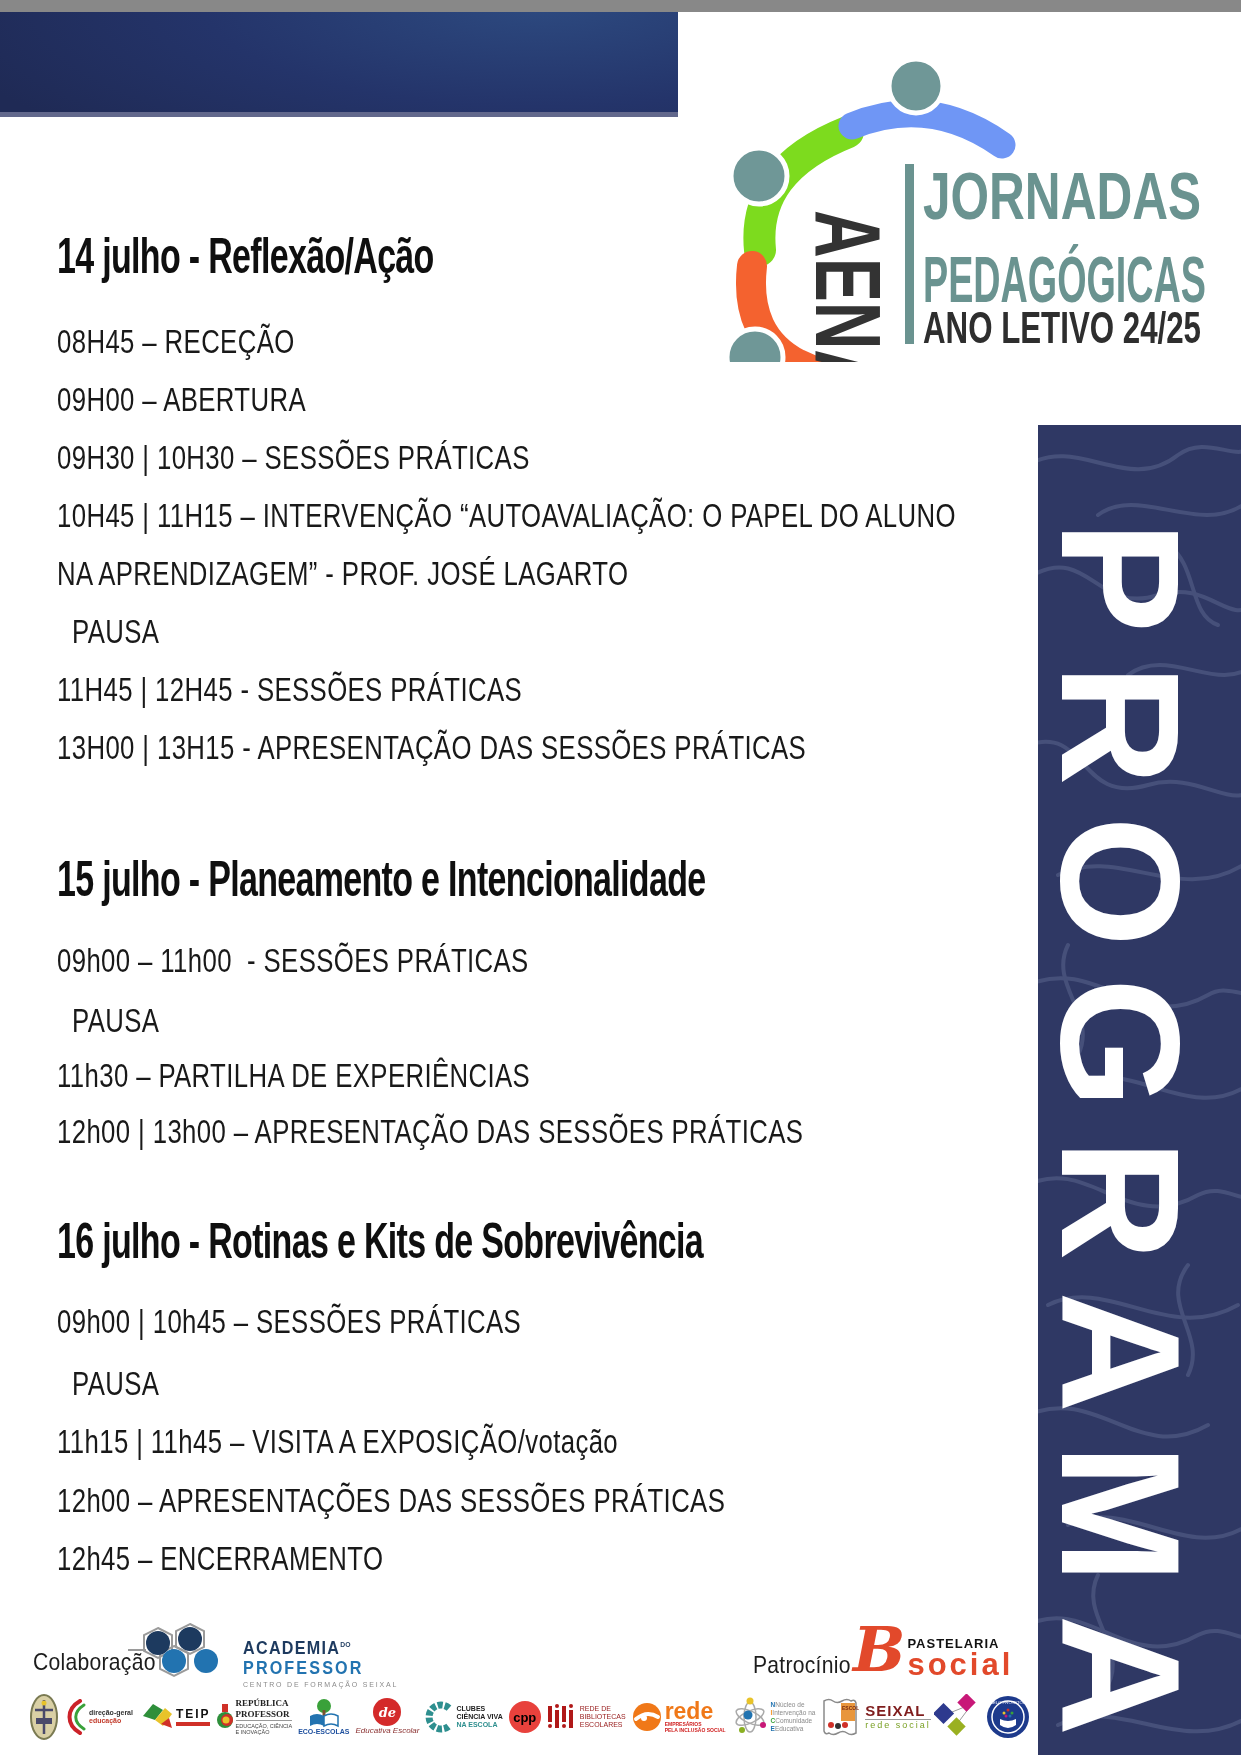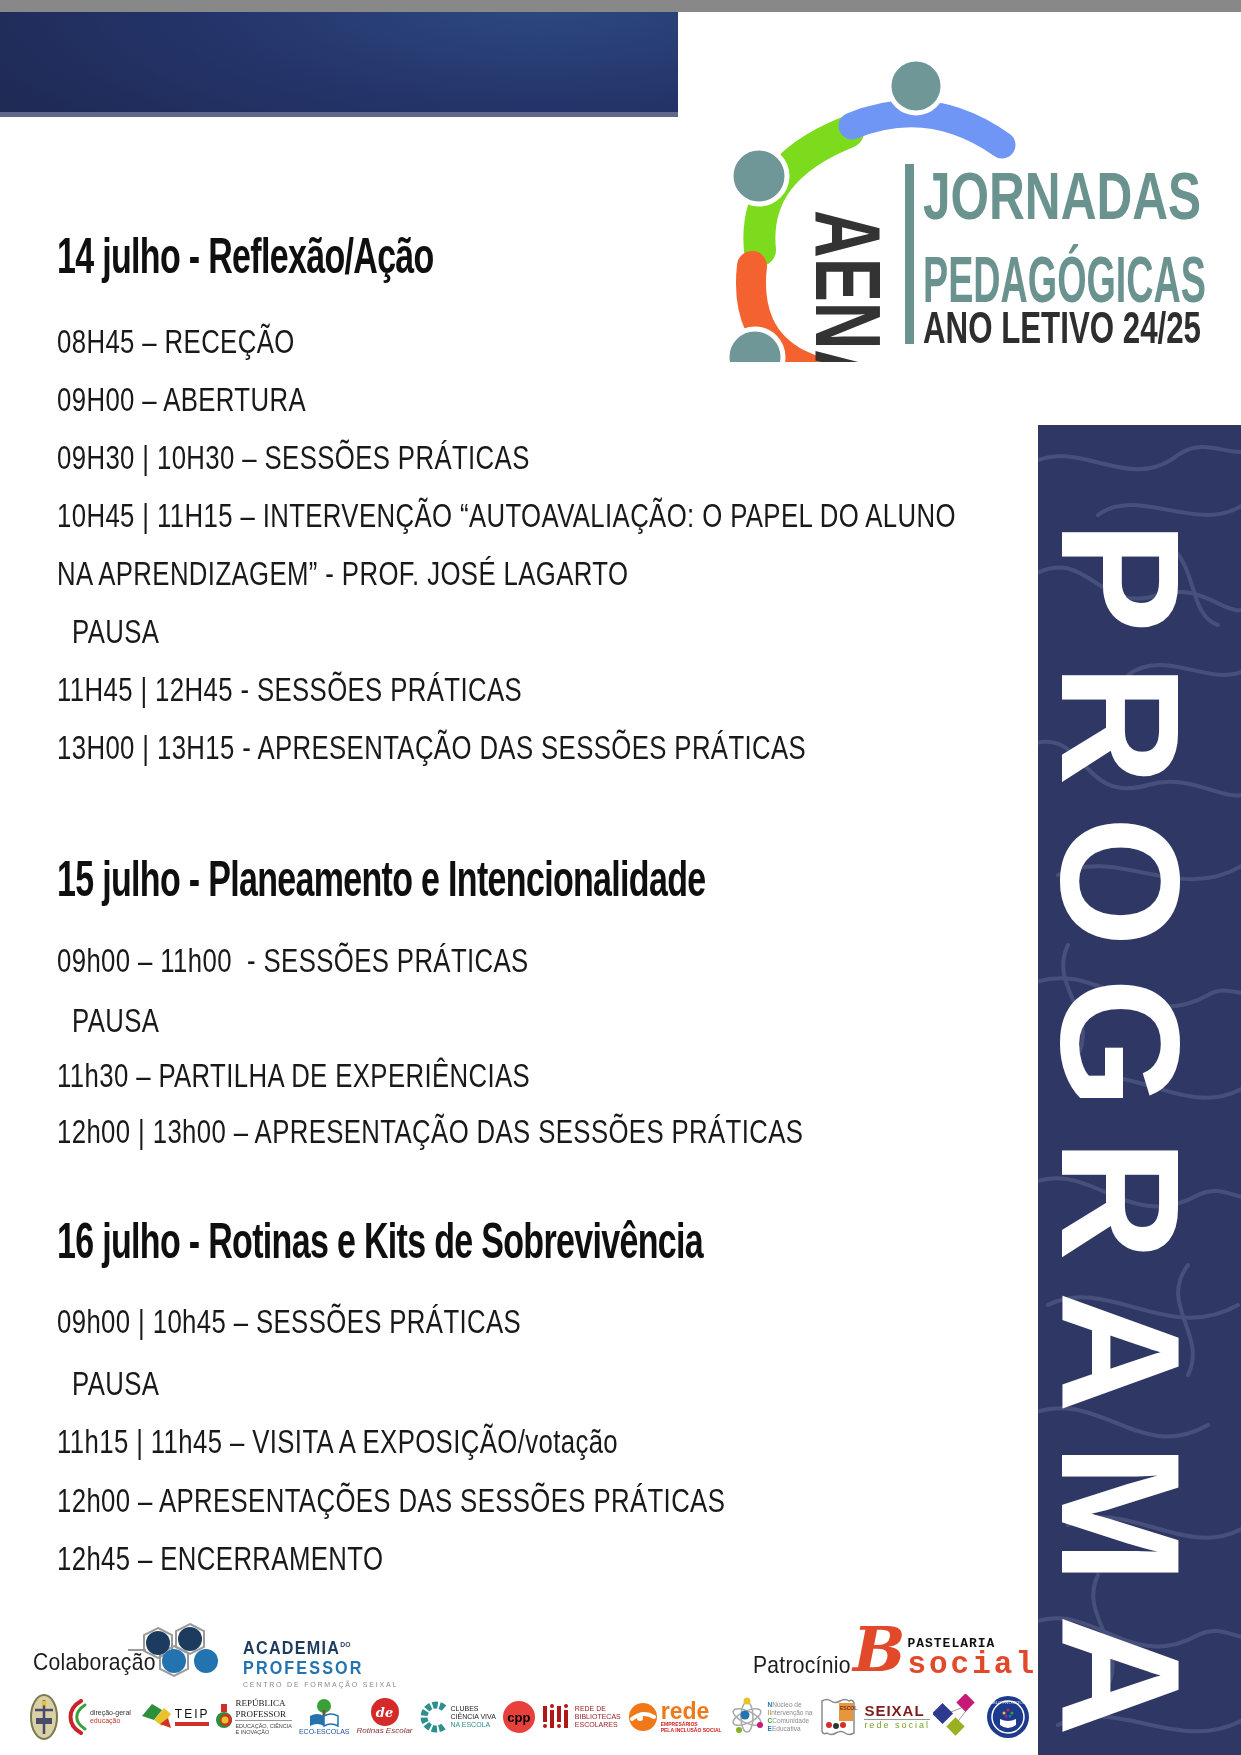--- a/index.html
+++ b/index.html
@@ -40,31 +40,31 @@
   .collab-label{left:33px;top:1636px;}
   .sponsor-label{left:753px;top:1639px;}
   .hex-logo{position:absolute;left:128px;top:1608px;}
   .academia{position:absolute;left:243px;top:1626px;line-height:1.05;}
   .academia .l1{font-size:19px;font-weight:700;color:#1d3a5f;letter-spacing:1.5px;transform:scaleX(.85);transform-origin:0 0;white-space:nowrap;}
   .academia .l1 sup{font-size:8px;letter-spacing:0;}
   .academia .l2{font-size:19px;font-weight:700;color:#2273b0;letter-spacing:2.5px;transform:scaleX(.85);transform-origin:0 0;}
   .academia .l3{font-size:7px;color:#8a8a8a;letter-spacing:1.8px;margin-top:3px;white-space:nowrap;}
   .bolero{position:absolute;left:853px;top:1610px;display:flex;align-items:flex-start;}
   .bolero .bigB{font-size:62px;line-height:.9;font-weight:700;color:#e2492b;font-style:italic;font-family:"DejaVu Serif",serif;}
-  .bolero .col{margin-left:2px;margin-top:12px;font-family:Liberation Mono, monospace;}
+  .bolero .col{margin-left:2px;margin-top:12px;}
   .bolero .past{font-size:13px;font-weight:700;color:#111;letter-spacing:1px;white-space:nowrap;}
   .bolero .olero{font-size:31px;font-weight:800;color:#e2492b;letter-spacing:3px;line-height:.85;}
   
   .partners{
     position:absolute;left:30px;top:1674px;width:1000px;height:62px;
     display:flex;align-items:center;justify-content:space-between;
   }
   .partner{display:flex;align-items:center;gap:3px;flex:0 0 auto;}
   .plab{font-size:7px;line-height:1.15;color:#555;white-space:nowrap;}
-  .plab.bold{font-weight:400;}
+  .plab.bold{font-weight:700;}
   .pcol{display:flex;flex-direction:column;}
   .cpp-circle{width:32px;height:32px;border-radius:50%;background:#e8413c;color:#000000;
     display:flex;align-items:center;justify-content:center;font-size:13px;font-weight:700;}
   .epis-word{font-size:23px;font-weight:800;color:#f07818;line-height:.9;}
   .epis-sub{font-size:5px;color:#d02020;font-weight:700;line-height:1.2;}
   .seixal-name{font-size:15px;font-weight:800;color:#7f1d1d;letter-spacing:1px;line-height:1;}
   .seixal-rs{font-size:9px;color:#7aa024;letter-spacing:2px;line-height:1.2;border-top:1px solid #999;margin-top:1px;}
   .nice-line{font-size:6.5px;color:#8a8a8a;line-height:1.25;white-space:nowrap;}
   .nice-line b{font-weight:700;}
 </style>
@@ -232,21 +232,21 @@
           <path d="M3,18 Q10,14 17,18 L17,28 Q10,24 3,28 Z" fill="#2273b0"></path>
           <path d="M31,18 Q24,14 17,18 L17,28 Q24,24 31,28 Z" fill="#ffffff" stroke="#2273b0" stroke-width="1.5"></path>
         </svg>
         <span class="plab bold" style="color:#1d4f9e">ECO-ESCOLAS</span>
       </span>
     </div>
 
     <div class="partner">
       <span class="pcol" style="align-items:center">
         <span style="width:28px;height:28px;border-radius:50%;background:#d42a2a;color:#fff;display:flex;align-items:center;justify-content:center;font-style:italic;font-weight:700;font-size:13px;font-family:'DejaVu Serif',serif">de</span>
-        <span class="plab" style="font-size:8px;color:#8a3030;font-style:italic">Rotinas Escolar</span>
+        <span class="plab" style="font-size:8px;color:#8a3030;font-style:italic">Educativa Escolar</span>
       </span>
     </div>
 
     <div class="partner">
       <svg width="28" height="32" viewBox="0 0 28 32">
         <path d="M24,7 A12,12 0 1 0 24,25" fill="none" stroke="#2e8f8f" stroke-width="7" stroke-dasharray="5,2"></path>
       </svg>
       <span class="pcol">
         <span class="plab bold" style="color:#222">CLUBES</span>
         <span class="plab bold" style="color:#222">CIÊNCIA VIVA</span>

